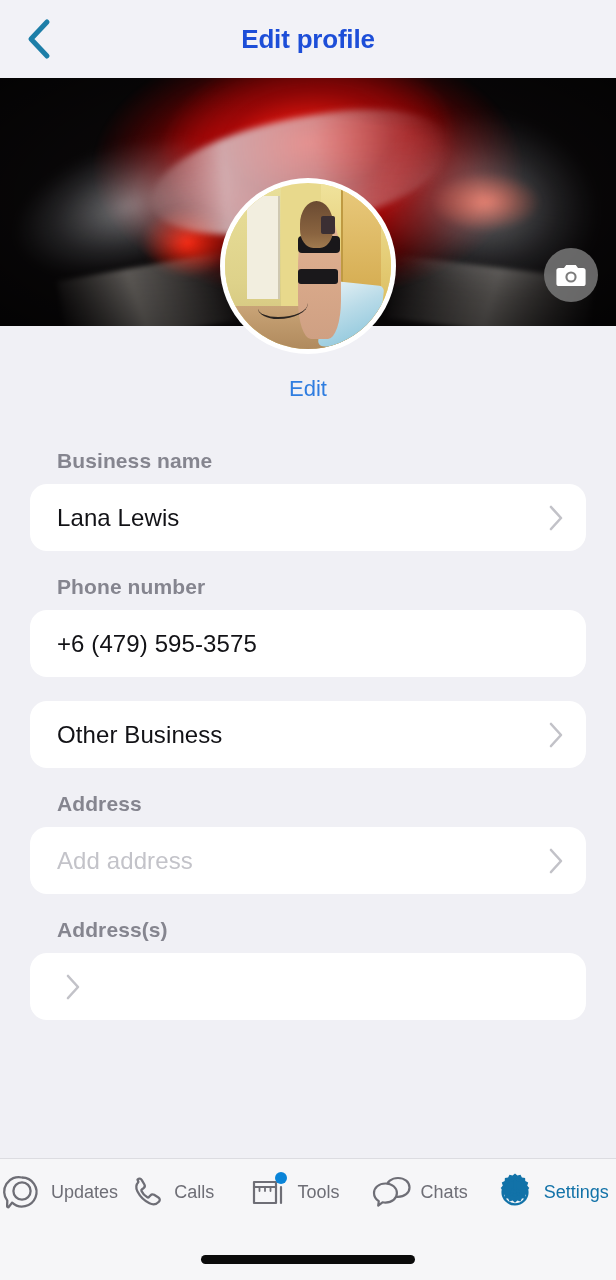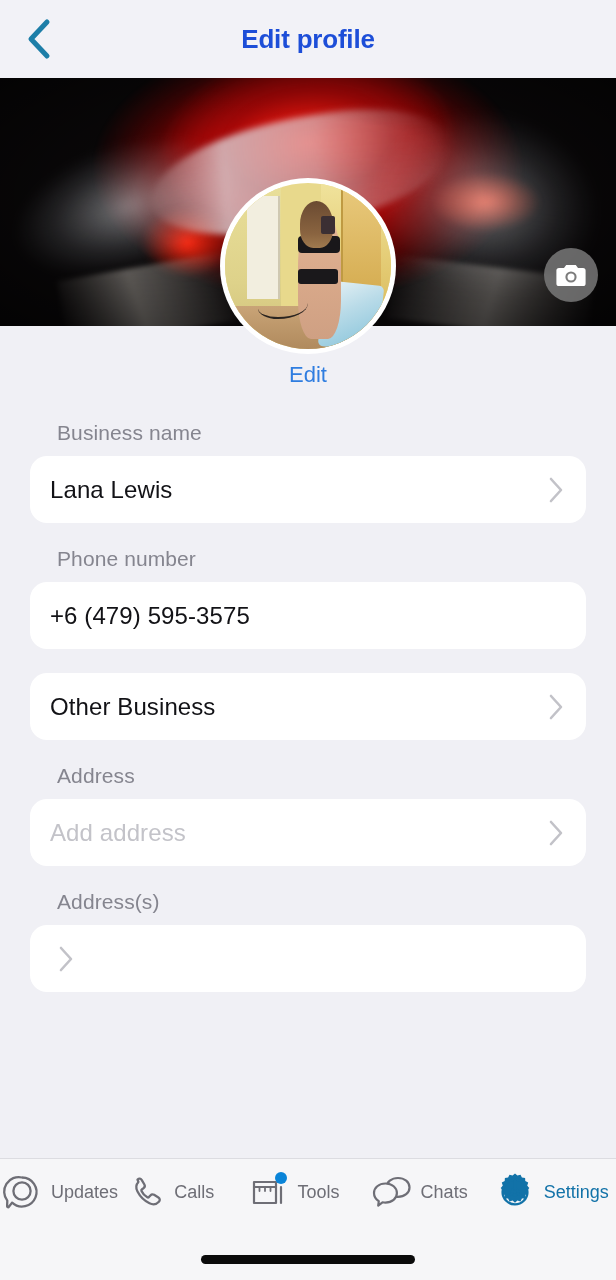--- a/index.html
+++ b/index.html
@@ -141,35 +141,35 @@
   .av-hair   { position:absolute; left:45%; top:11%; width:20%; height:28%; background:linear-gradient(180deg,#6a4a31 0%, #8a6440 70%, #a07a4f 100%); border-radius:50% 50% 40% 40%; }
   .av-bra    { position:absolute; left:44%; top:32%; width:25%; height:10%; background:#19171a; border-radius:4px; }
   .av-btm    { position:absolute; left:44%; top:52%; width:24%; height:9%; background:#1a181b; border-radius:3px; }
   .av-phone  { position:absolute; left:58%; top:20%; width:8%; height:11%; background:#3b2f33; border-radius:2px; }
   .av-cord   { position:absolute; left:20%; bottom:18%; width:30%; height:16%; border-bottom:2px solid #2a2420; border-radius:0 0 60% 40%; }
 
   
   .edit-link-row { text-align:center; margin-top:28px; }
   .edit-link {
     font-size:22px; color:#2f7de0; cursor:pointer;
-    display:inline-block; padding:8px 10px;
+    display:inline-block; padding:22px 10px;
   }
 
   
   .form { padding:0 30px; margin-top:25px; }
   .field { margin-bottom:24px; }
   .field-label {
-    font-size:21px; color:#85858f; font-weight:400;
+    font-size:21px; color:#85858f; font-weight:700;
     padding-left:27px; margin-bottom:11px; letter-spacing:0.1px;
   }
   .field-card {
     background:#ffffff; border-radius:17px;
     min-height:67px;
     display:flex; align-items:center;
-    padding:0 22px 0 20px;
+    padding:0 22px 0 27px;
     cursor:pointer;
   }
   .field-value {
     flex:1; font-size:24px; color:#121216; letter-spacing:0.1px;
   }
   .field-value.placeholder { color:#c3c3c9; }
   .chev-right { flex:0 0 auto; margin-left:8px; }
   .field-label.tight { margin-bottom:0; }
 
   

